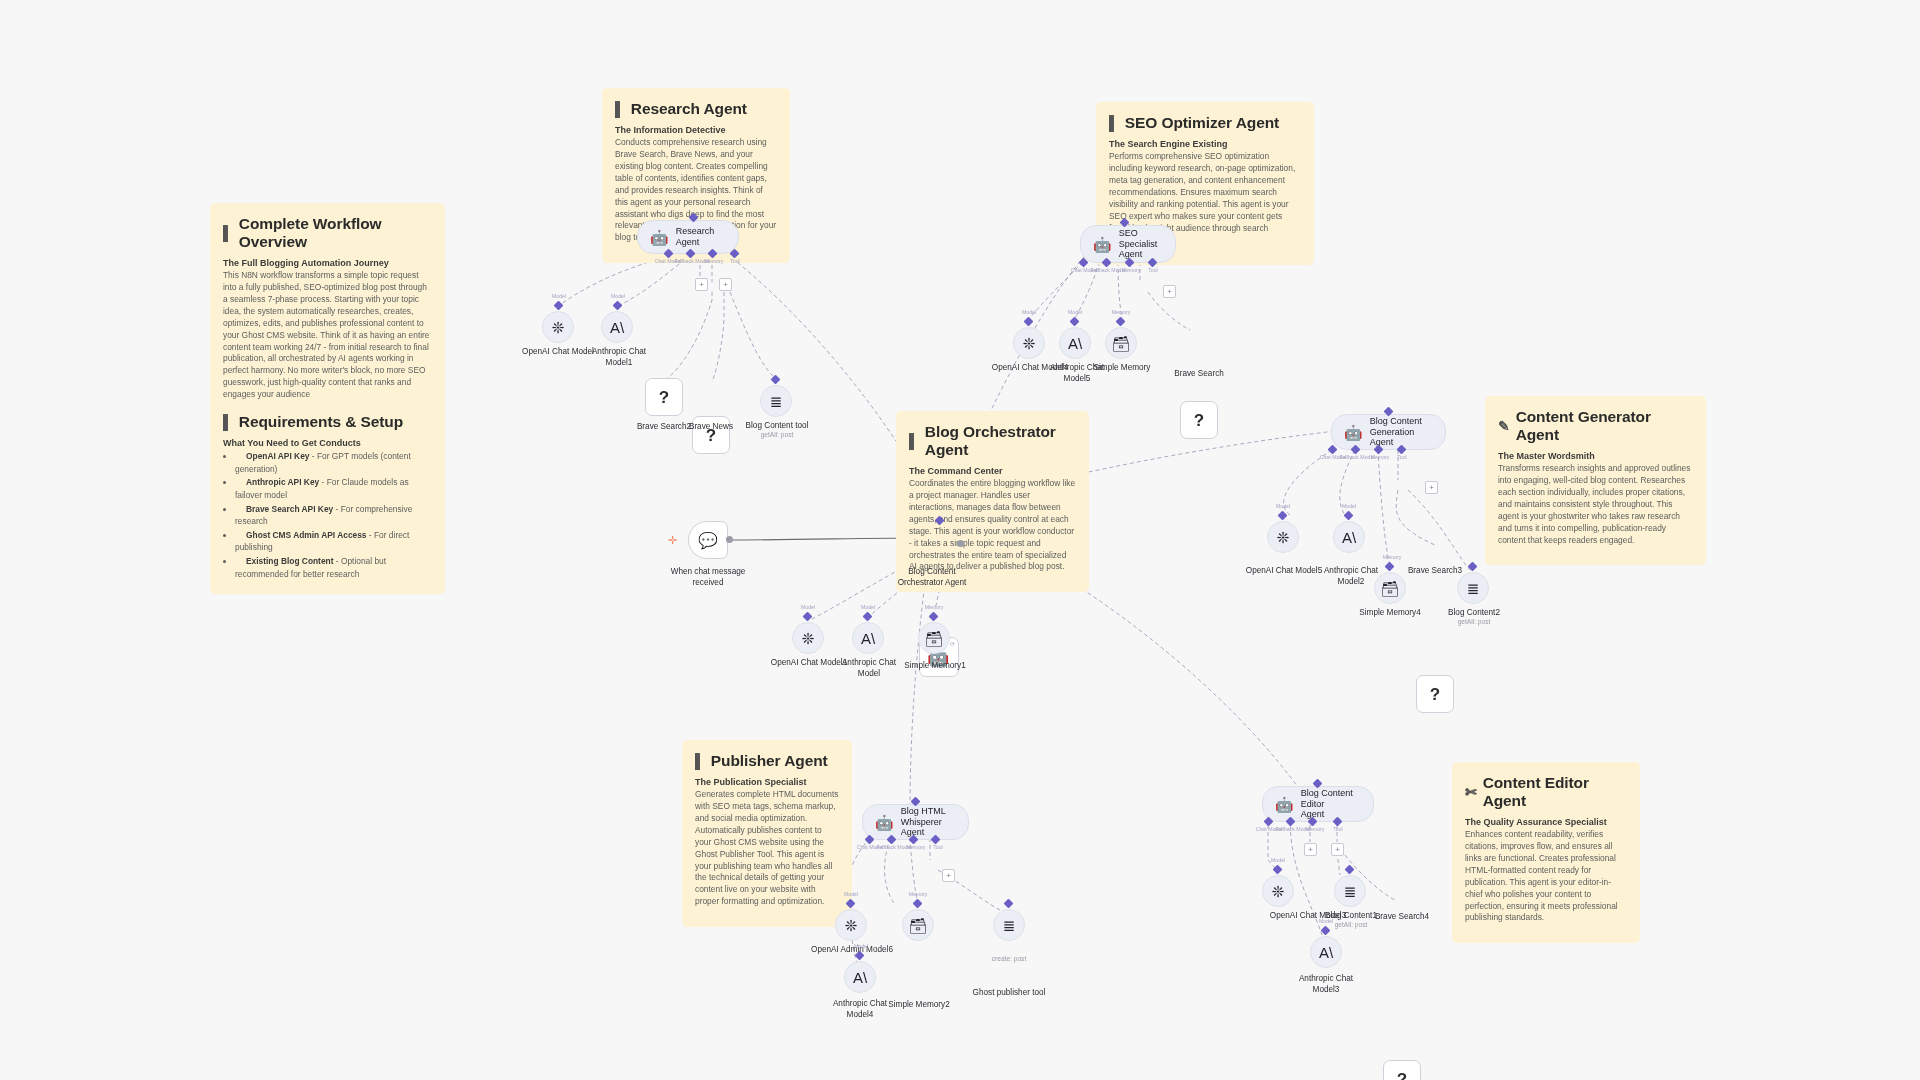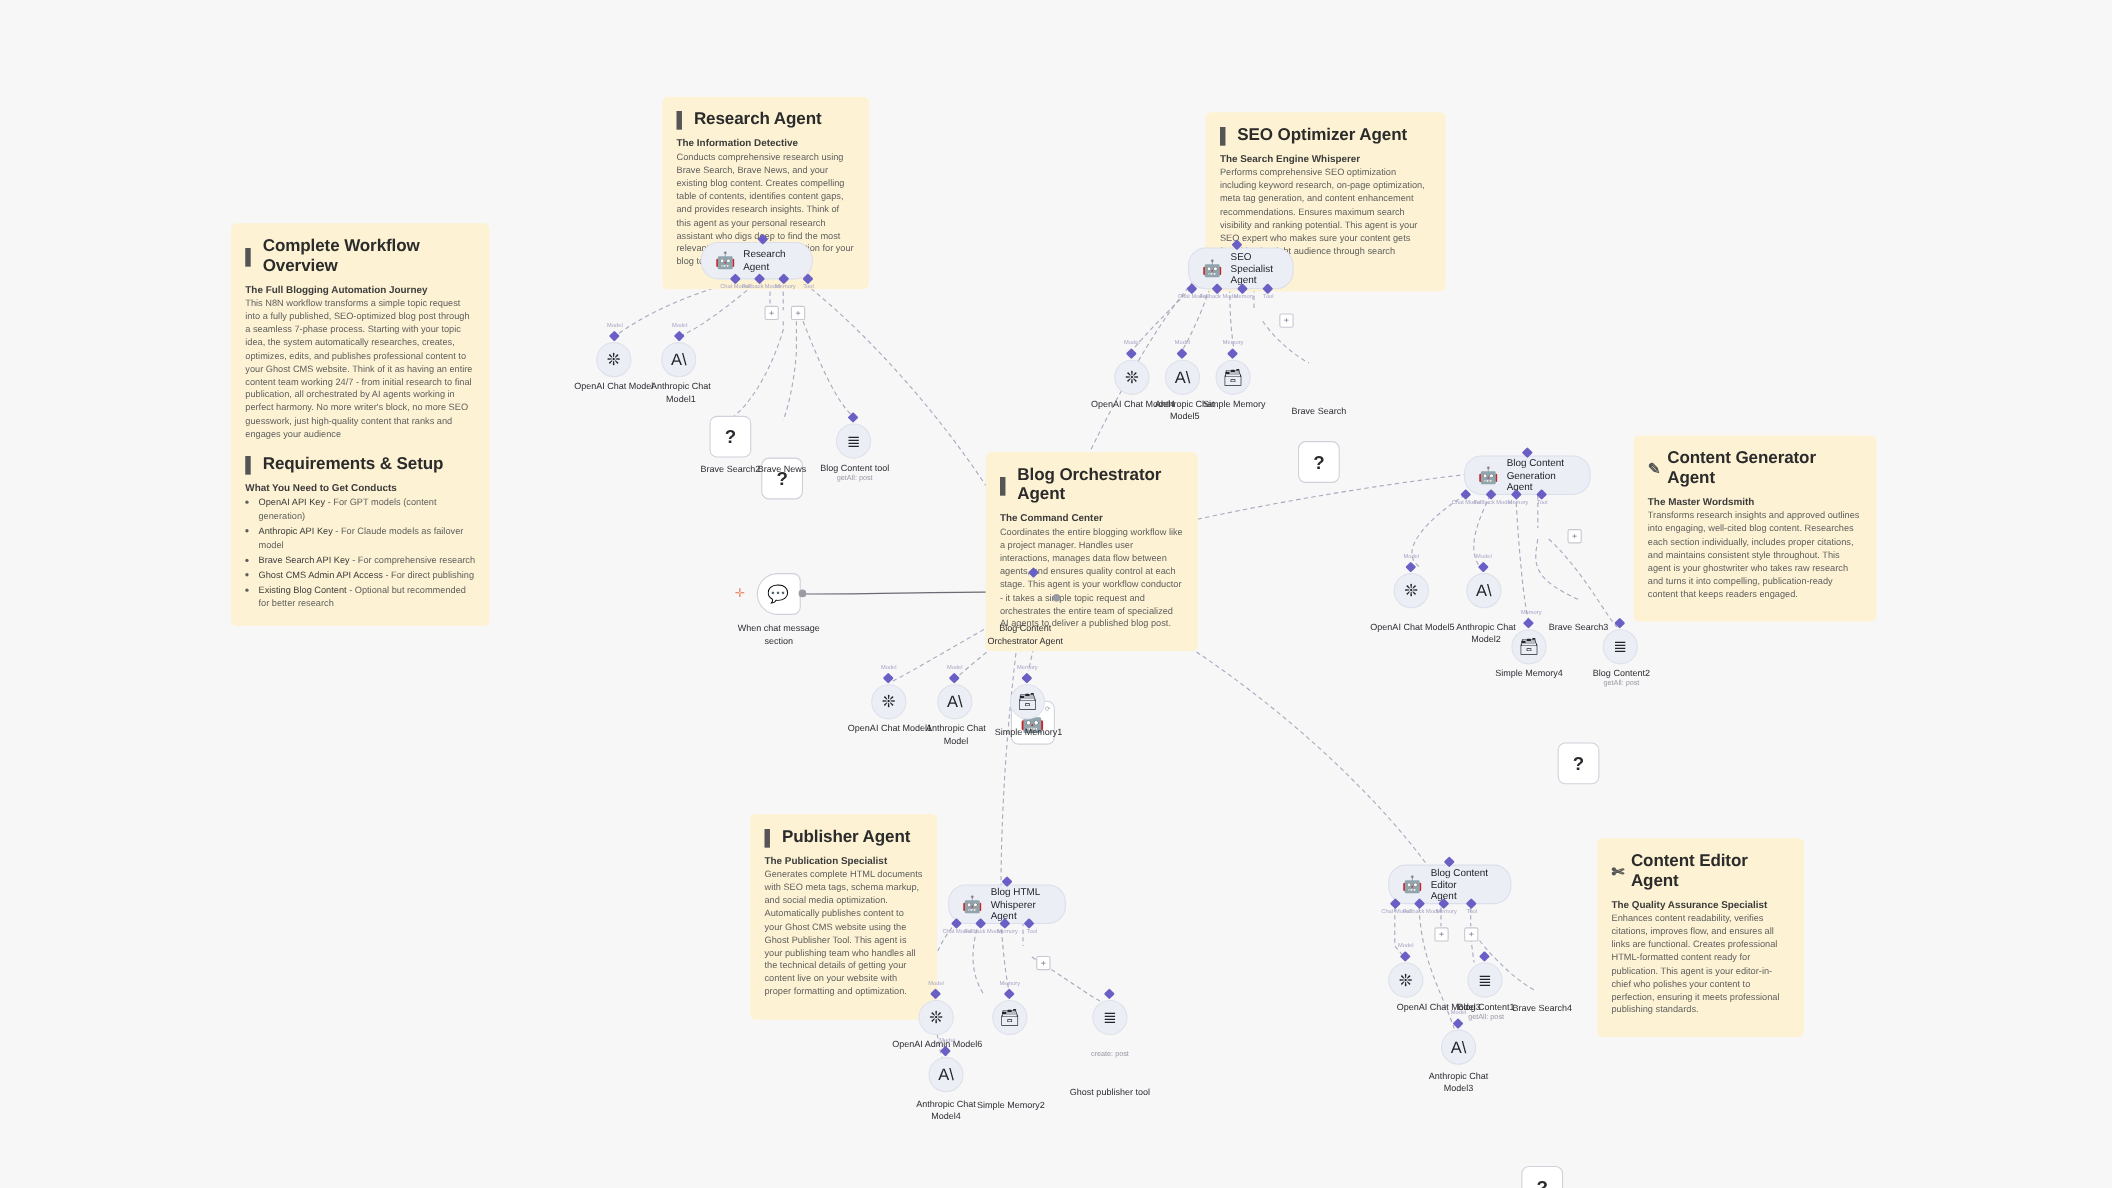--- a/index.html
+++ b/index.html
@@ -39,21 +39,21 @@
   .sticky p{
     margin:0 0 6px 0;
     font-size:8.4px;
     line-height:1.42;
     color:#5d5d5d;
   }
   .sticky ul{margin:0;padding-left:12px;}
   .sticky li{
     font-size:8.4px;line-height:1.5;color:#5d5d5d;margin-bottom:1px;
   }
-  .sticky li b{color:#3b3b3b;font-weight:400;}
+  .sticky li b{color:#3b3b3b;font-weight:700;margin-left:11px;}
 
   
   .node{position:absolute;}
 
   .agent{
     background:#eceef6;
     border:1px solid #dcdfeb;
     border-radius:16px;
     display:flex;align-items:center;
     gap:7px;
@@ -245,21 +245,21 @@
     </h2>
     <h3>The Information Detective</h3>
     <p>Conducts comprehensive research using Brave Search, Brave News, and your existing blog content. Creates compelling table of contents, identifies content gaps, and provides research insights. Think of this agent as your personal research assistant who digs deep to find the most relevant and up-to-date information for your blog topic.</p>
   </div>
 
   <div class="sticky" style="left:1096px;top:102px;width:218px;">
     <h2>
       <span class="nicon">▌</span>
       <span>SEO Optimizer Agent</span>
     </h2>
-    <h3>The Search Engine Whisperer</h3>
+    <h3>The Search Engine Existing</h3>
     <p>Performs comprehensive SEO optimization including keyword research, on-page optimization, meta tag generation, and content enhancement recommendations. Ensures maximum search visibility and ranking potential. This agent is your SEO expert who makes sure your content gets found by the right audience through search engines.</p>
   </div>
 
   <div class="sticky" style="left:896px;top:411px;width:193px;">
     <h2>
       <span class="nicon">▌</span>
       <span>Blog Orchestrator Agent</span>
     </h2>
     <h3>The Command Center</h3>
     <p>Coordinates the entire blogging workflow like a project manager. Handles user interactions, manages data flow between agents, and ensures quality control at each stage. This agent is your workflow conductor - it takes a simple topic request and orchestrates the entire team of specialized AI agents to deliver a published blog post.</p>
@@ -382,21 +382,21 @@
     <span class="glyph">?</span>
   </div>
   <div class="caption" style="left:1199px;top:369px;width:80px;">Brave Search</div>
 
   <div class="plus-start" style="left:668px;top:535px;">✛</div>
   <div class="node trigger" style="left:688px;top:521px;">
     <span class="glyph">💬</span>
   </div>
   <div class="dot-out" style="left:726px;top:536px;"></div>
   <div class="caption" style="left:708px;top:567px;width:110px;">When chat message
-section</div>
+received</div>
 
   <div class="node square" style="left:919px;top:523px;width:40px;height:40px;">
     <span class="glyph">🤖</span>
     <span class="corner-badge">⟳</span>
   </div>
   <div class="diamond" style="left:936px;top:517px;"></div>
   <div class="dot-out" style="left:957px;top:540px;"></div>
   <div class="caption" style="left:932px;top:567px;width:130px;">Blog Content
 Orchestrator Agent</div>
 

